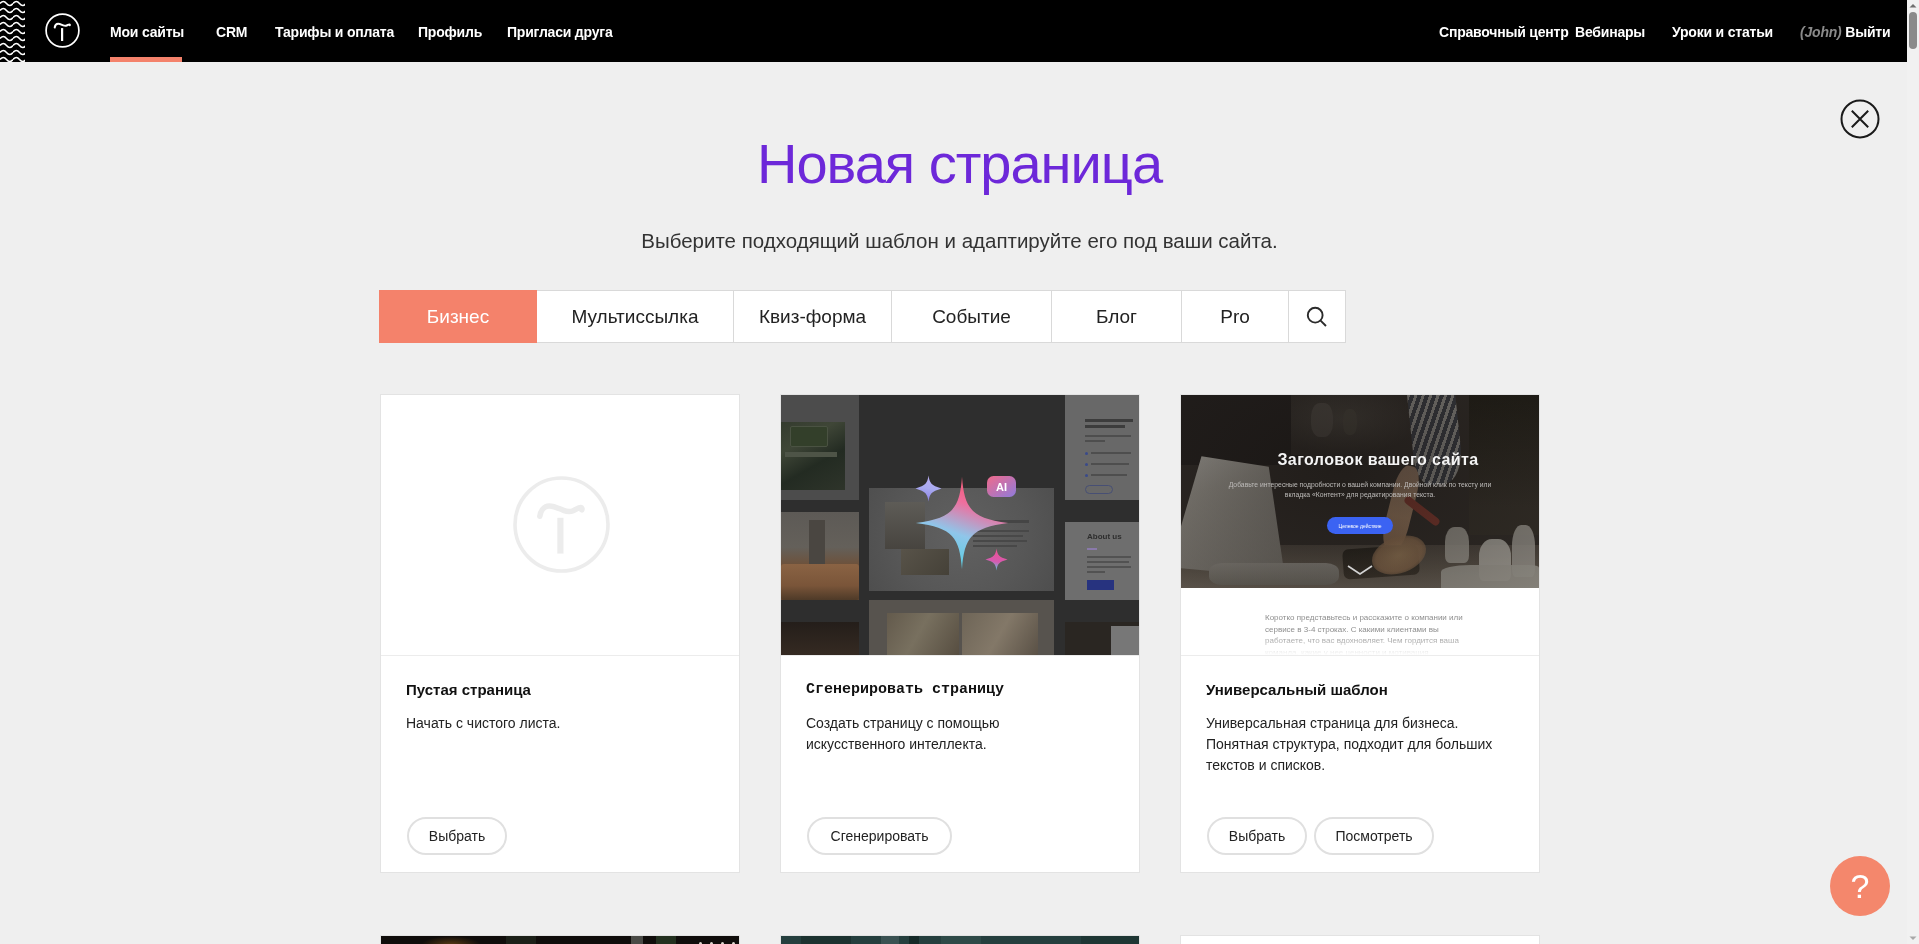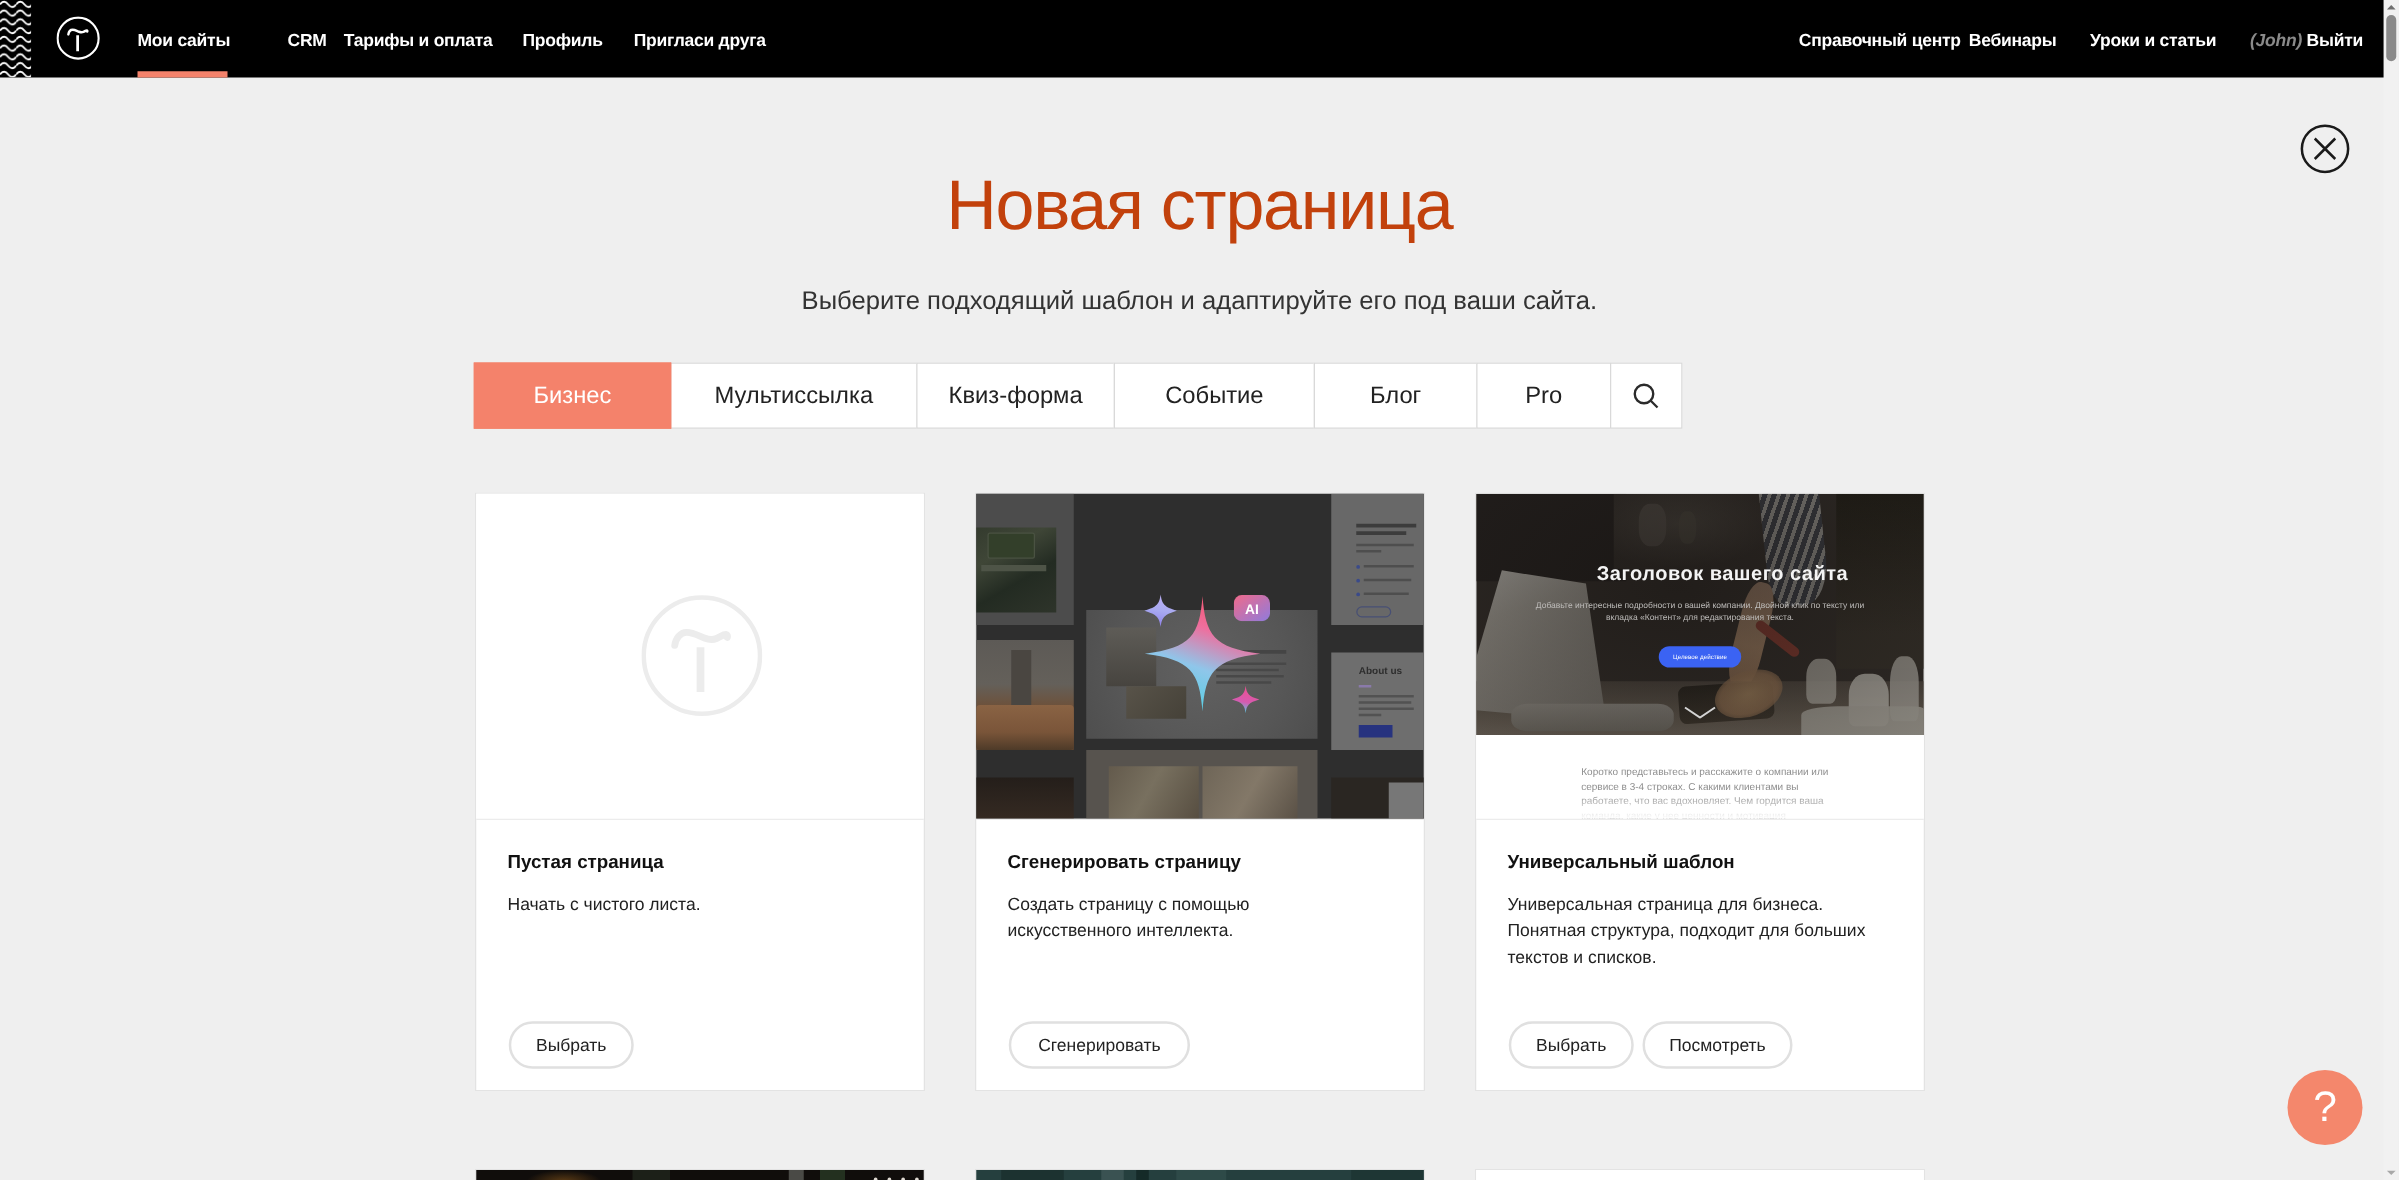--- a/index.html
+++ b/index.html
@@ -6,21 +6,21 @@
 font-family:"Liberation Sans",sans-serif;}
 *{box-sizing:border-box;}
 
 .topbar{position:absolute;left:0;top:0;width:1907px;height:62px;background:#000;z-index:20;}
 .zz-svg{position:absolute;left:0;top:0;}
 .tlogo{position:absolute;left:45px;top:13px;width:35px;height:35px;}
 .nav-item{color:#fff;font-weight:bold;font-size:14px;letter-spacing:-0.2px;position:absolute;top:24px;white-space:nowrap;}
 .nav-under{position:absolute;left:110px;top:57px;width:72px;height:5px;background:#f4826b;}
 
 .h1{position:absolute;left:0;top:131px;width:1919px;text-align:center;
-font-size:56px;font-weight:400;color:#c2410c;letter-spacing:-1px;}
+font-size:56px;font-weight:400;color:#6d28d9;letter-spacing:-1px;}
 .sub{position:absolute;left:0;top:229px;width:1919px;text-align:center;
 font-size:20.5px;color:#333;}
 
 .tabs{position:absolute;left:379px;top:290px;height:53px;display:flex;}
 .tab{height:53px;border:1px solid #d9d9d9;background:#fff;color:#222;
 display:flex;align-items:center;justify-content:center;font-size:19px;margin-left:-1px;}
 .tab.active{background:#f4826b;border-color:#f4826b;color:#fff;margin-left:0;z-index:2;}
 
 .card{position:absolute;width:360px;height:479px;background:#fff;border:1px solid #e3e3e3;}
 .card .imgarea{position:absolute;left:0;top:0;width:358px;height:260px;overflow:hidden;}
@@ -48,21 +48,21 @@
       </pattern>
     </defs>
     <rect width="25" height="62" fill="url(#zz)"></rect>
   </svg>
   <svg class="tlogo" viewBox="0 0 35 35">
     <circle cx="17.5" cy="17.5" r="16.4" fill="none" stroke="#fff" stroke-width="1.7"></circle>
     <path d="M9.7 14.5 C10 12.5 11.3 10.8 13.1 10.8 C14.9 10.8 16.6 11.8 18.2 12.4 C19.5 12.9 20.6 13 21.7 12.55 C22.9 12.05 23.6 11.35 24.4 11.4 C24.8 11.45 24.9 11.8 24.8 12.2" fill="none" stroke="#fff" stroke-width="2" stroke-linecap="round"></path>
     <path d="M17.1 15.1 L17.1 28" stroke="#fff" stroke-width="2.2" stroke-linecap="butt"></path>
   </svg>
   <div class="nav-item" style="left:110px;">Мои сайты</div>
-  <div class="nav-item" style="left:230px;text-align:center;">CRM</div>
+  <div class="nav-item" style="left:216px;text-align:center;">CRM</div>
   <div class="nav-item" style="left:275px;">Тарифы и оплата</div>
   <div class="nav-item" style="left:418px;">Профиль</div>
   <div class="nav-item" style="left:507px;">Пригласи друга</div>
   <div class="nav-item" style="left:1439px;">Справочный центр</div>
   <div class="nav-item" style="left:1575px;">Вебинары</div>
   <div class="nav-item" style="left:1672px;">Уроки и статьи</div>
   <div class="nav-item" style="left:1800px;"><span style="color:#8a8a8a;font-style:italic;">(John)</span> Выйти</div>
   <div class="nav-under"></div>
 </div>
 
@@ -182,21 +182,21 @@
     </svg>
     <svg style="position:absolute;left:204px;top:153px;" width="23" height="23" viewBox="0 0 23 23">
       <path d="M11.5 0.5 C12.4 7 13.9 9 22.5 11.5 C13.9 14 12.4 16 11.5 22.5 C10.6 16 9.1 14 0.5 11.5 C9.1 9 10.6 7 11.5 0.5 Z" fill="url(#gsm2)"></path>
     </svg>
     <svg style="position:absolute;left:206px;top:81px;" width="29" height="21" viewBox="0 0 29 21">
       <rect x="0" y="0" width="29" height="21" rx="6.5" fill="url(#gai)"></rect>
       <text x="14.5" y="15" text-anchor="middle" font-family="Liberation Sans" font-size="11" font-weight="bold" fill="#fff">AI</text>
     </svg>
   </div>
   <div class="divline"></div>
-  <div style="position:absolute;left:25px;top:286px;font-size:15px;font-weight:bold;color:#111;">Сгенерировать страницу</div>
+  <div style="position:absolute;left:25px;top:286px;font-size:15px;font-weight:bold;color:#111;font-family:Liberation Mono, monospace;">Сгенерировать страницу</div>
   <div class="cdesc" style="top:318px;">Создать страницу с помощью<br>искусственного интеллекта.</div>
   <div class="btn" style="left:26px;top:422px;width:145px;">Сгенерировать</div>
 </div>
 
 <div class="card" style="left:1180px;top:394px;">
   <div class="imgarea" style="background:#fff;">
     <div style="position:absolute;left:0;top:0;width:358px;height:193px;background:#332e2a;overflow:hidden;">
       <div style="position:absolute;left:0;top:0;width:120px;height:70px;background:#262220;"></div>
       <div style="position:absolute;left:110px;top:0;width:130px;height:60px;background:radial-gradient(ellipse at 40% 40%,#47423c 0%,#332e2a 70%);"></div>
       <div style="position:absolute;left:130px;top:8px;width:22px;height:34px;background:#55504a;border-radius:40%;opacity:0.7;"></div>

